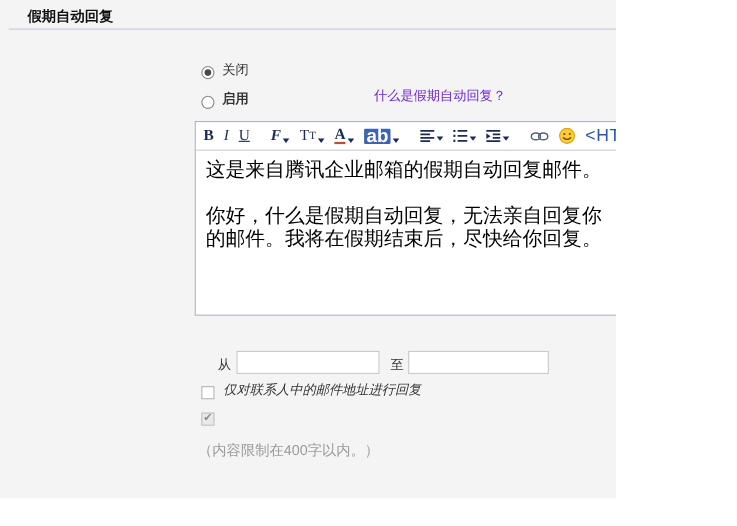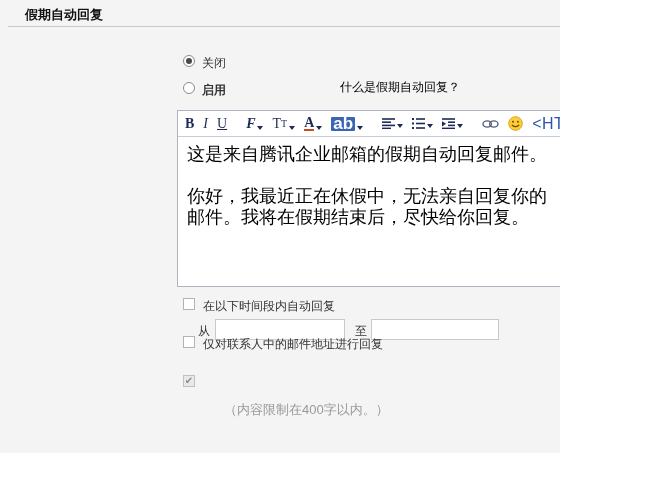--- a/index.html
+++ b/index.html
@@ -2,26 +2,26 @@
 <html><head>
 <meta charset="utf-8">
 <style>
   * { margin:0; padding:0; box-sizing:border-box; }
   html,body { width:670px; height:478px; background:#ffffff; font-family:"Liberation Sans", sans-serif; }
   .panel { position:relative; width:560px; height:453px; background:#f4f4f5; overflow:hidden; }
 
   .title { position:absolute; left:25px; top:6px; font-size:13px; font-weight:bold; color:#111; }
   .rule { position:absolute; left:8px; right:0; top:26px; height:1px; background:#c3c8d5; }
 
-  .row { position:absolute; display:flex; align-items:flex-start; font-size:12px; color:#333; }
+  .row { position:absolute; display:flex; align-items:flex-end; font-size:12px; color:#333; }
   .radio { width:12px; height:12px; border-radius:50%; border:1px solid #8a8a8a; background:#fff; display:inline-flex; align-items:center; justify-content:center; margin-right:7px; }
   .radio .dot { width:6px; height:6px; border-radius:50%; background:#4a4a4a; display:none; }
   .radio.selected .dot { display:block; }
 
-  .help-link { position:absolute; top:79px; right:100px; font-size:12px; color:#000000; text-decoration:none; cursor:pointer; }
+  .help-link { position:absolute; top:79px; right:100px; font-size:12px; color:#6d28d9; text-decoration:none; cursor:pointer; }
 
   .editor { position:absolute; left:177px; top:110px; width:395px; height:177px; background:#fff; border:1px solid #aeb3bf; }
   .toolbar { height:26px; border-bottom:1px solid #c8ccd6; display:flex; align-items:center; padding:0 7px; color:#1c2b55; }
   .tbtn { display:inline-flex; align-items:flex-end; margin-right:9px; cursor:pointer; line-height:14px; }
   .serif { font-family:"Liberation Serif", serif; font-size:14px; color:#1c2b55; }
   .it { font-style:italic; }
   .un { text-decoration:underline; }
   .sizesmall { font-size:10px; }
   .color-a { border-bottom:2px solid #cc4a22; line-height:12px; }
   .hl { background:#3c64b4; color:#fff; font-size:17px; font-weight:bold; padding:0 2px; border-radius:1px; font-family:"Liberation Sans", sans-serif; }
@@ -34,21 +34,21 @@
   .blank-line { height:21px; }
 
   .checkbox { width:12px; height:12px; border:1px solid #b2b2b8; background:#fff; display:inline-flex; align-items:center; justify-content:center; margin-right:8px; flex:none; }
   .checkbox.checked-disabled { background:#e9e9ea; border-color:#c0c0c4; }
   .checkmark { font-size:10px; color:#8a8a8a; line-height:10px; display:none; }
   .checkbox.checked-disabled .checkmark { display:block; }
 
   .dateinput { position:absolute; height:21px; background:#fff; border:1px solid #c8c8ce; font-size:12px; padding:0 4px; color:#333; }
   .inline-lbl { position:absolute; font-size:12px; color:#333; }
 
-  .note { position:absolute; left:180px; top:401px; font-size:13px; color:#9a9a9a;margin-left:44px; }
+  .note { position:absolute; left:180px; top:401px; font-size:13px; color:#9a9a9a; }
 </style>
 </head>
 <body>
 
 <div class="panel">
 
   <div class="title">假期自动回复</div>
   <div class="rule"></div>
 
   <div class="row" style="left:183px; top:55px;">
@@ -150,35 +150,31 @@
           </svg>
       </span>
       <span class="tbtn">
           <span class="htmltag">&lt;HTML&gt;</span>
         </span>
     </div>
 
     <div class="editor-body">
       <div>这是来自腾讯企业邮箱的假期自动回复邮件。</div>
       <div class="blank-line"></div>
-      <div>你好，我最近正在休假中，无法亲自回复你的邮件。我将在假期结束后，尽快给你回复。</div>
+      <div>你好，什么是假期自动回复，无法亲自回复你的邮件。我将在假期结束后，尽快给你回复。</div>
     </div>
   </div>
 
-  <div class="row" style="left:183px; top:298px;">
-    <span class="checkbox"></span>
-    <span>在以下时间段内自动回复</span>
-  </div>
 
   <span class="inline-lbl" style="left:198px; top:323px;">从</span>
   <input class="dateinput" style="left: 215px; top: 319px; width: 130px;" value="">
   <span class="inline-lbl" style="left:355px; top:323px;">至</span>
   <input class="dateinput" style="left: 371px; top: 319px; width: 128px;" value="">
 
-  <div class="row" style="left:183px; top:336px;">
+  <div class="row" style="left:183px; top:346px;font-style:italic;">
     <span class="checkbox"></span>
     <span>仅对联系人中的邮件地址进行回复</span>
   </div>
 
   <div class="row" style="left:183px; top:375px;">
     <span class="checkbox checked-disabled">
         <span class="checkmark">✔</span>
       </span>
   </div>
 

